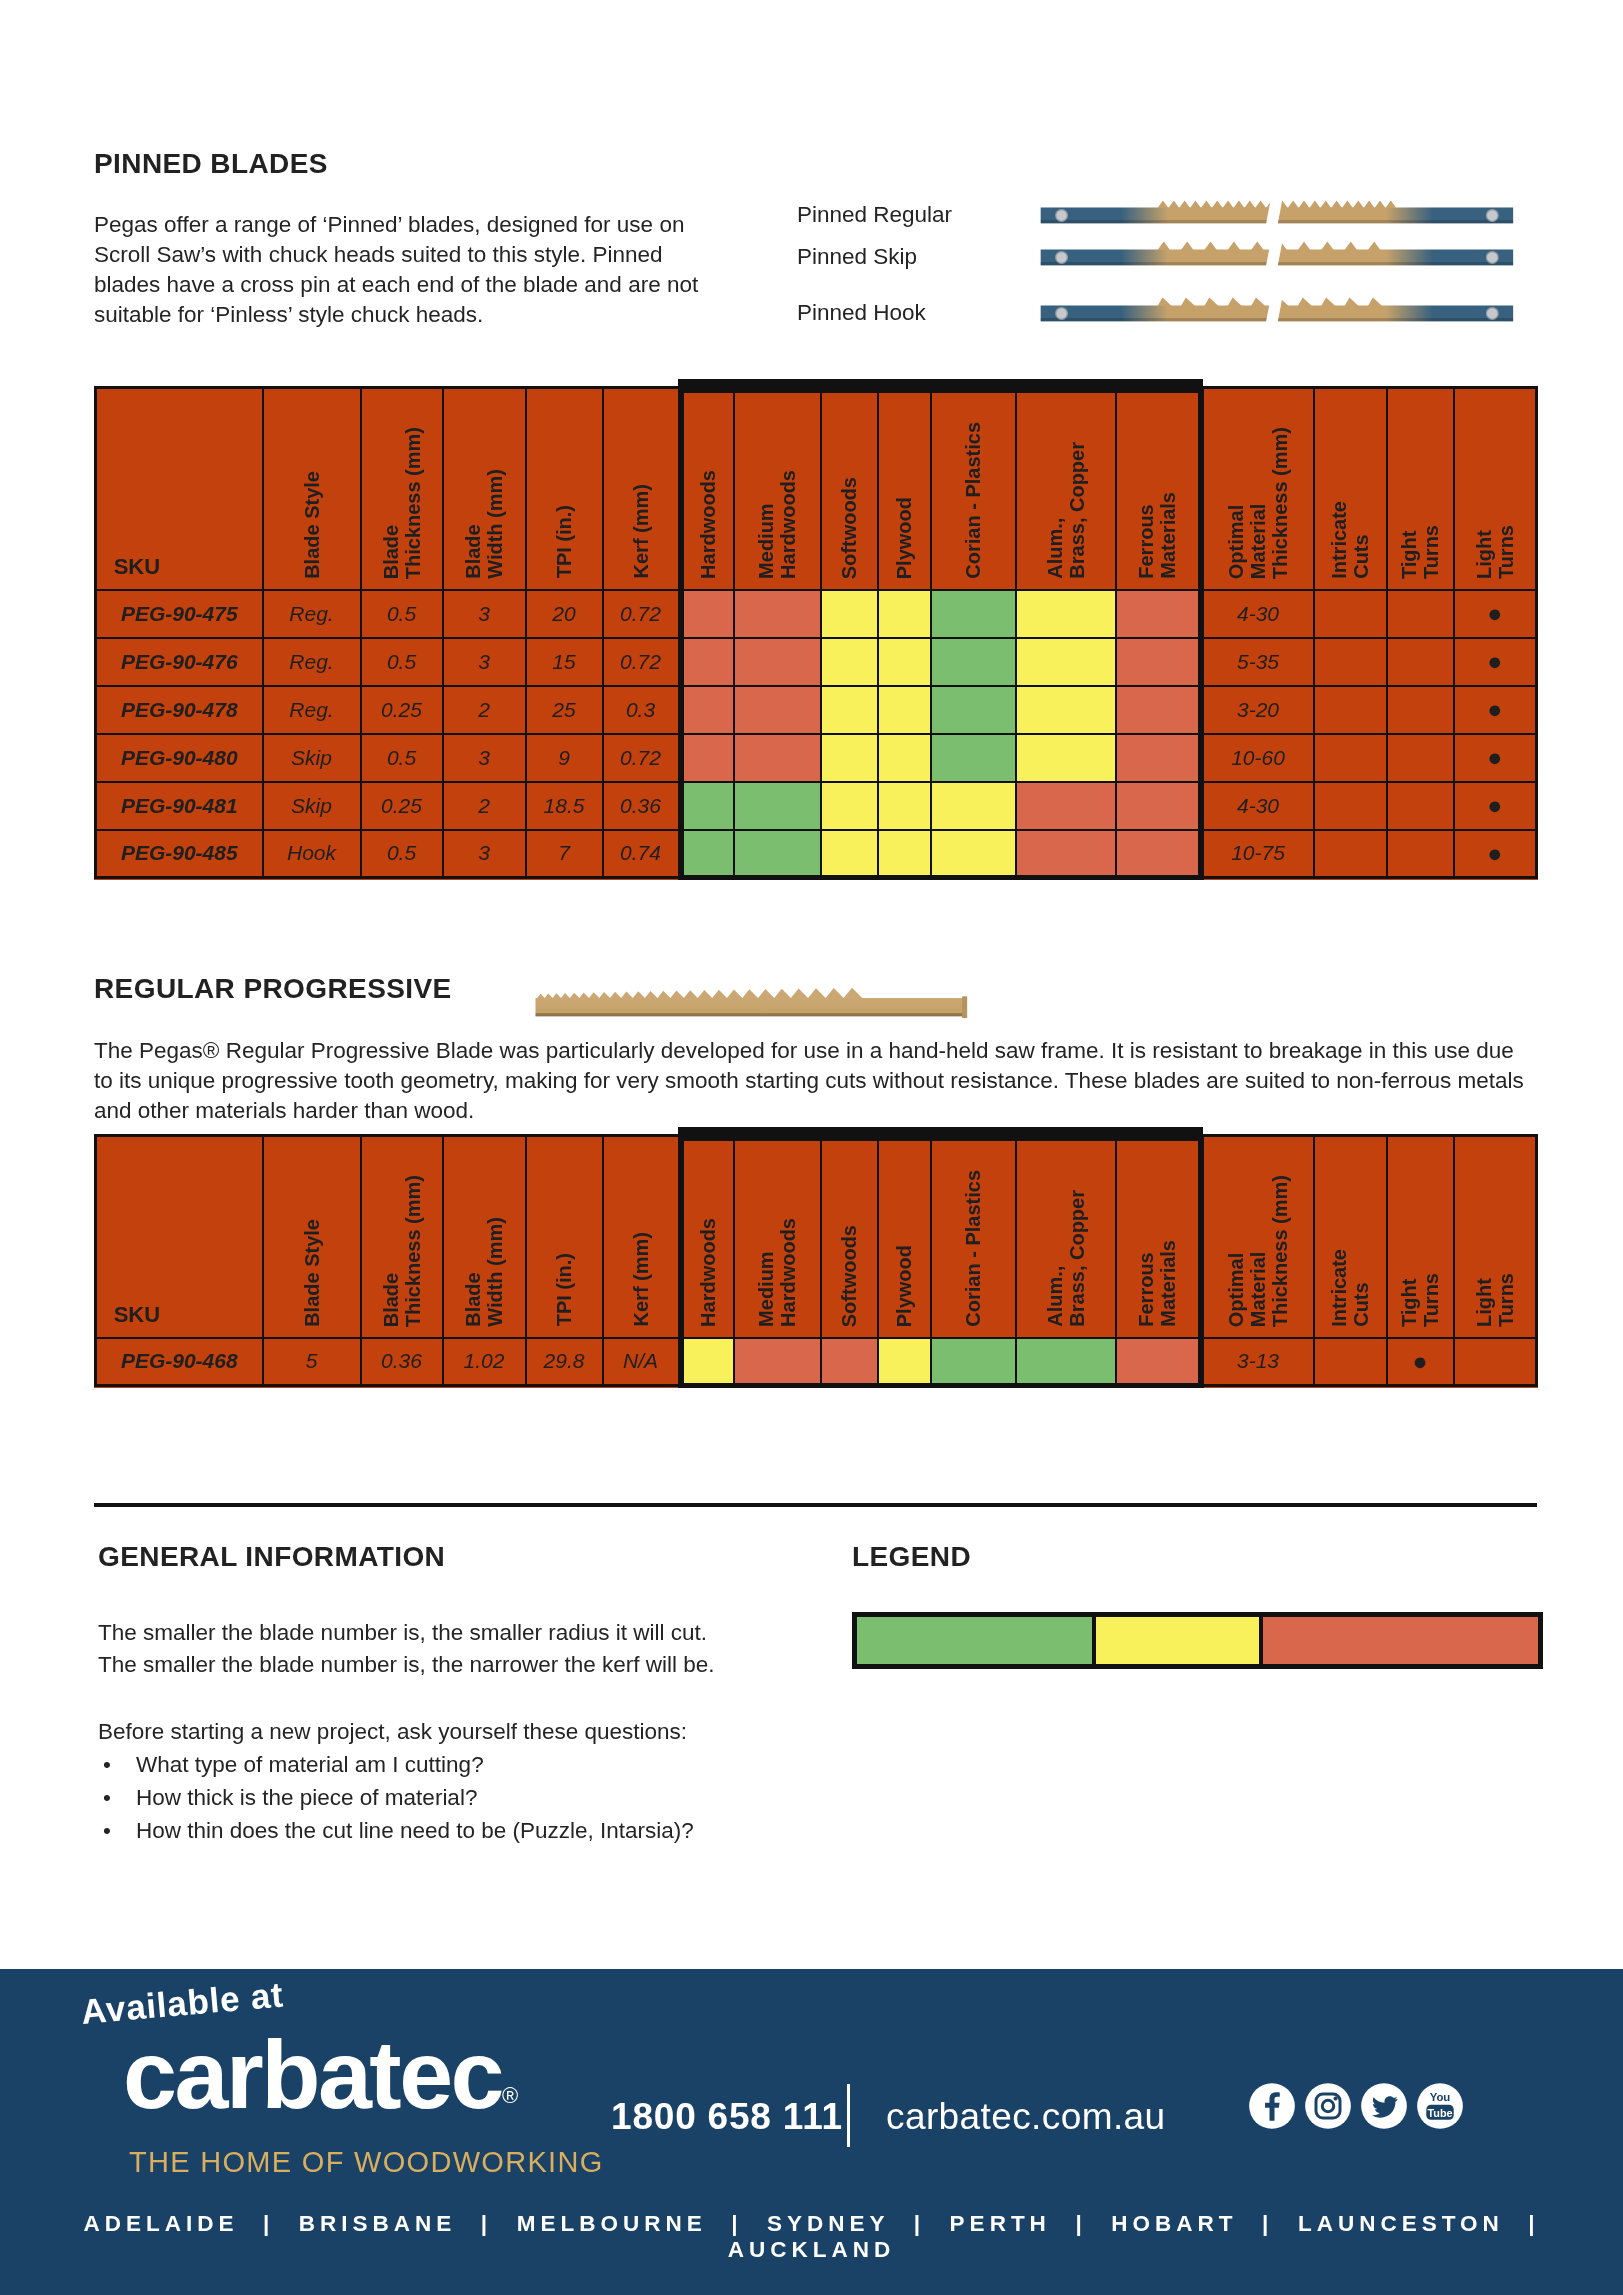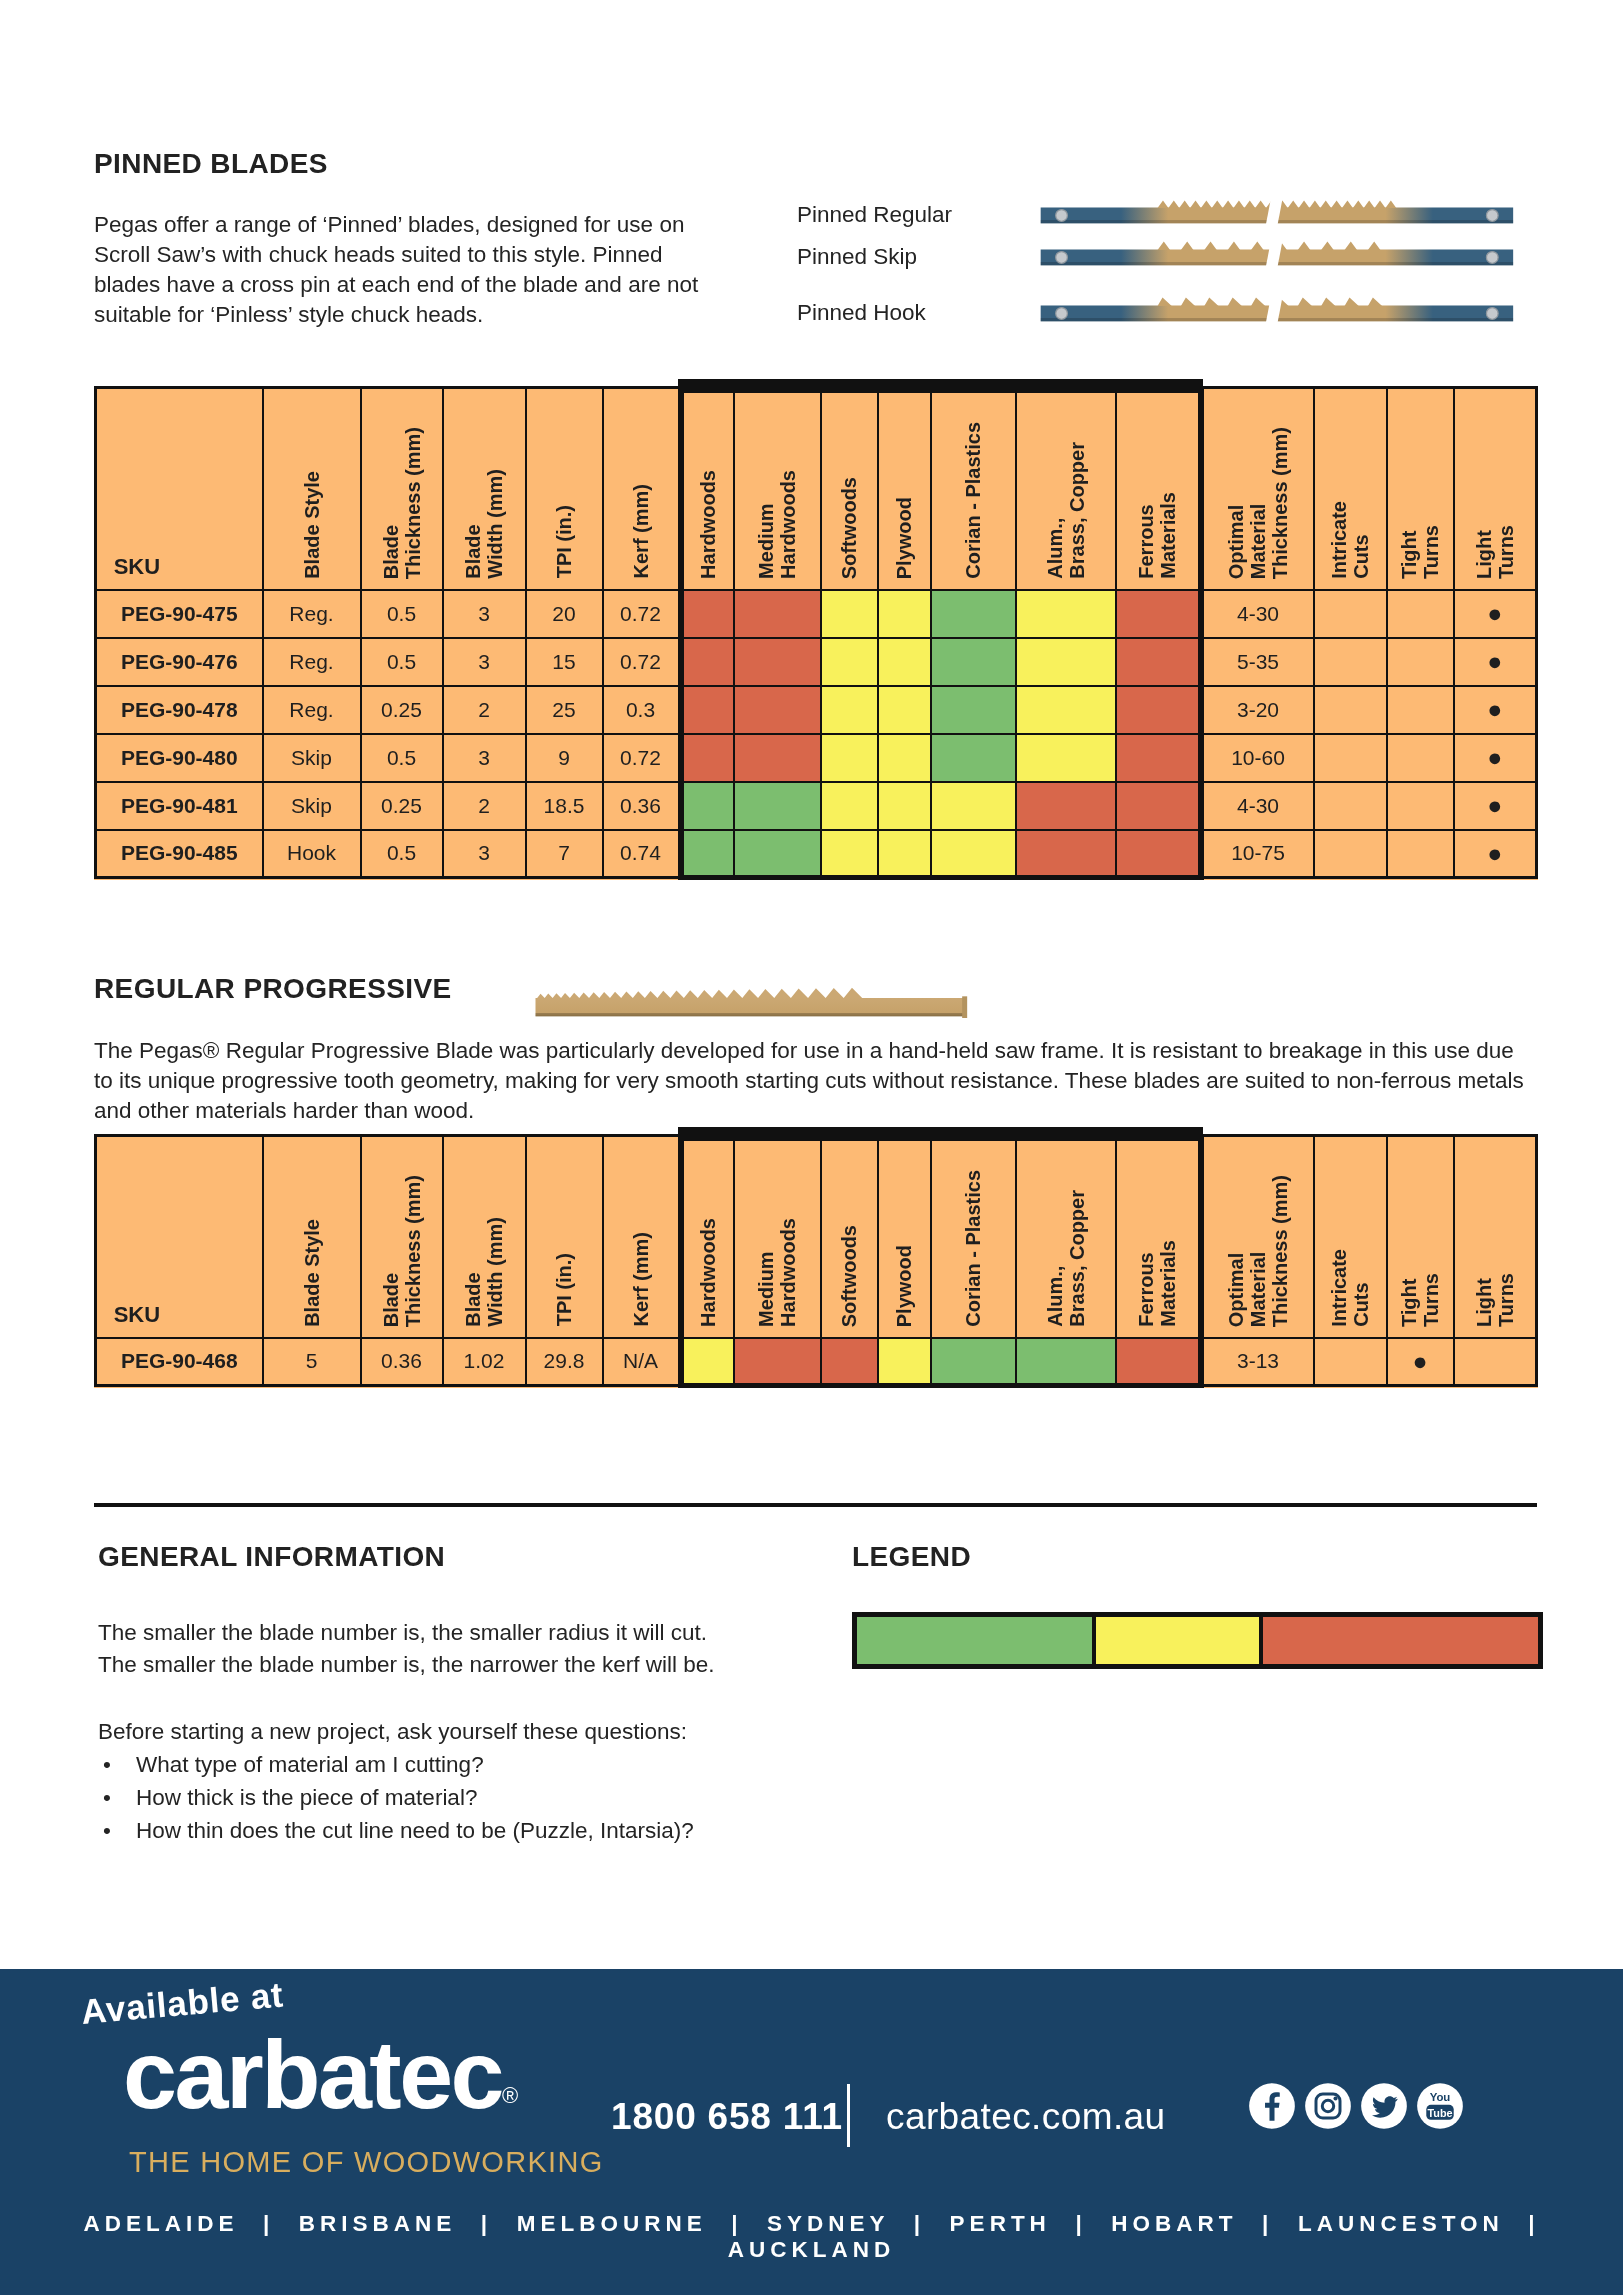--- a/index.html
+++ b/index.html
@@ -11,24 +11,24 @@
   .para { position:absolute; font-size:22.5px; line-height:30px; color:#242424; }
 
   
   .blade-row { position:absolute; display:flex; align-items:center; }
   .blade-label { width:242px; font-size:22.5px; color:#242424; }
   .blade-svg { display:block; }
 
   
   .table-wrap { position:absolute; }
   .cap-bar { position:absolute; top:-6.7px; height:13.3px; background:#111; }
-  table.blade-table { border-collapse:collapse; table-layout:fixed; width:1443px; border:3.3px solid #111; background:#fdba74;padding-left:35px; }
+  table.blade-table { border-collapse:collapse; table-layout:fixed; width:1443px; border:3.3px solid #111; background:#c2410c;padding-left:35px; }
   table.blade-table th, table.blade-table td { border:2.5px solid #111; overflow:hidden; }
   thead tr { height:202px; }
-  tbody tr { height:48px; }
+  tbody tr { height:48px;font-style:italic; }
   th.sku-head { vertical-align:bottom; text-align:left; padding:0 0 8.3px 16.7px; font-size:22px; font-weight:bold; }
   th.vhead { vertical-align:bottom; text-align:center; padding-bottom:6.7px; font-weight:bold; }
   .vert { display:inline-block; writing-mode:vertical-rl; transform:rotate(180deg); white-space:pre-line; font-size:20px; line-height:22px; font-weight:bold; max-height:194px; text-align:left; }
   td.val { text-align:center; font-size:21px; }
   td.sku-cell { text-align:center; font-size:21px; font-weight:bold; }
   td.dotcell { text-align:center; font-size:25px; line-height:25px; }
   .mat-l { border-left-width:6.7px !important; }
   .mat-r { border-right-width:6.7px !important; }
   .mat-b { border-bottom-width:5.8px !important; }
 

